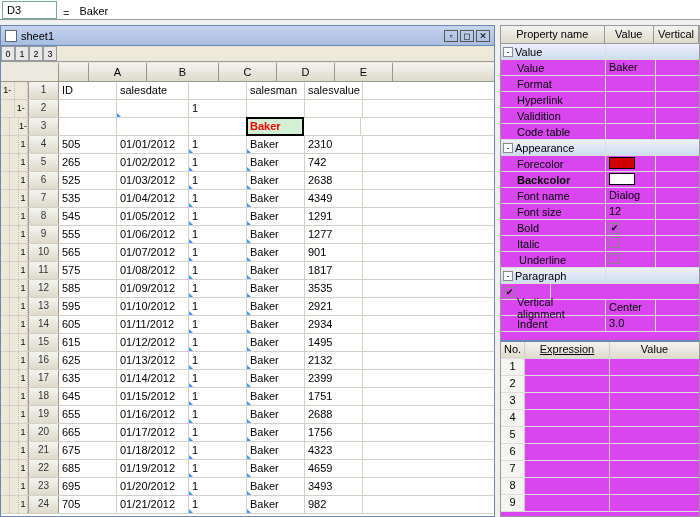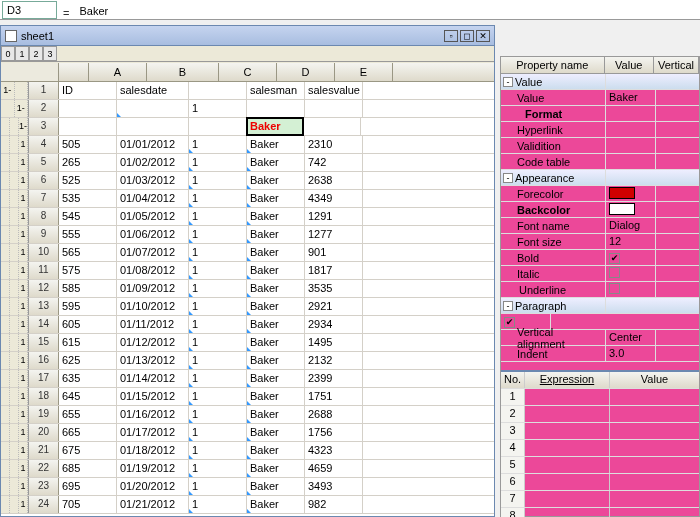--- a/index.html
+++ b/index.html
@@ -22,21 +22,21 @@
 .col-hdr { border-right: 1px solid #9a9784; text-align: center; padding-top: 3px; }
 .colA { width: 58px; } .colB { width: 72px; } .colC { width: 58px; } .colD { width: 58px; } .colE { width: 58px; }
 .rows { overflow-y: scroll; height: calc(100% - 19px); }
 .row { display: flex; height: 18px; border-bottom: 1px solid #d4d0c8; }
 .out-col { width: 28px; display: flex; background: #ece9d8; border-right: 1px solid #999; }
 .out-sub { width: 14px; border-right: 1px dotted #bbb; font-size: 9px; text-align: center; padding-top: 3px; }
 .rownum { width: 30px; background: linear-gradient(#f4f4f0,#dedacb); border-right: 1px solid #9a9784; text-align: center; padding-top: 2px; font-size: 10px; color: #333; }
 .cell { border-right: 1px solid #d4d0c8; padding: 2px 3px; overflow: hidden; white-space: nowrap; position: relative; }
 .sel-cell { background: #d4f0d4; border: 2px solid #000; color: #e00; font-weight: bold; margin: -1px; padding: 1px 2px; }
 .tri { position: absolute; bottom: 0; left: 0; width: 0; height: 0; border-left: 4px solid #39f; border-top: 4px solid transparent; }
-.props { position: absolute; top: 25px; right: 0; width: 200px; bottom: 0; background: #ec4899; border: 1px solid #999; display: flex; flex-direction: column; margin-top: 31px; }
+.props { position: absolute; top: 25px; right: 0; width: 200px; bottom: 0; background: #d946ef; border: 1px solid #999; display: flex; flex-direction: column; }
 .prop-hdr { display: flex; height: 18px; background: linear-gradient(#f4f4f0,#dedacb); border-bottom: 1px solid #999; }
 .ph { border-right: 1px solid #999; padding: 2px 4px; text-align: center; }
 .ph1 { width: 105px; } .ph2 { width: 50px; } .ph3 { flex: 1; }
 .prop-body { overflow-y: auto; flex: 0 0 auto; }
 .prow { display: flex; height: 16px; border-bottom: 1px solid #ddd; }
 .pname { width: 105px; border-right: 1px solid #ddd; padding: 1px 2px; display: flex; align-items: center; }
 .pval { width: 50px; border-right: 1px solid #ddd; padding: 1px 3px; }
 .pexp { background: linear-gradient(#eef,#cde); }
 .pbox { width: 10px; height: 10px; border: 1px solid #888; background: #fff; display: inline-flex; align-items: center; justify-content: center; font-size: 9px; margin-right: 2px; }
 .swatch { width: 26px; height: 12px; border: 1px solid #000; display: inline-block; }
@@ -413,21 +413,21 @@
           <span class="pbox">-</span>
           <span>Value</span>
         </div>
       </div>
       <div class="prow">
         <div class="pname" style="padding-left: 16px;">Value</div>
         <div class="pval">Baker</div>
         <div style="flex: 1 1 0%;"></div>
       </div>
       <div class="prow">
-        <div class="pname" style="padding-left: 24px; font-weight: bold;">Format</div>
+        <div class="pname" style="padding-left: 16px;">Format</div>
         <div class="pval"></div>
         <div style="flex: 1 1 0%;"></div>
       </div>
       <div class="prow">
         <div class="pname" style="padding-left: 16px;">Hyperlink</div>
         <div class="pval"></div>
         <div style="flex: 1 1 0%;"></div>
       </div>
       <div class="prow">
         <div class="pname" style="padding-left: 16px;">Validition</div>

